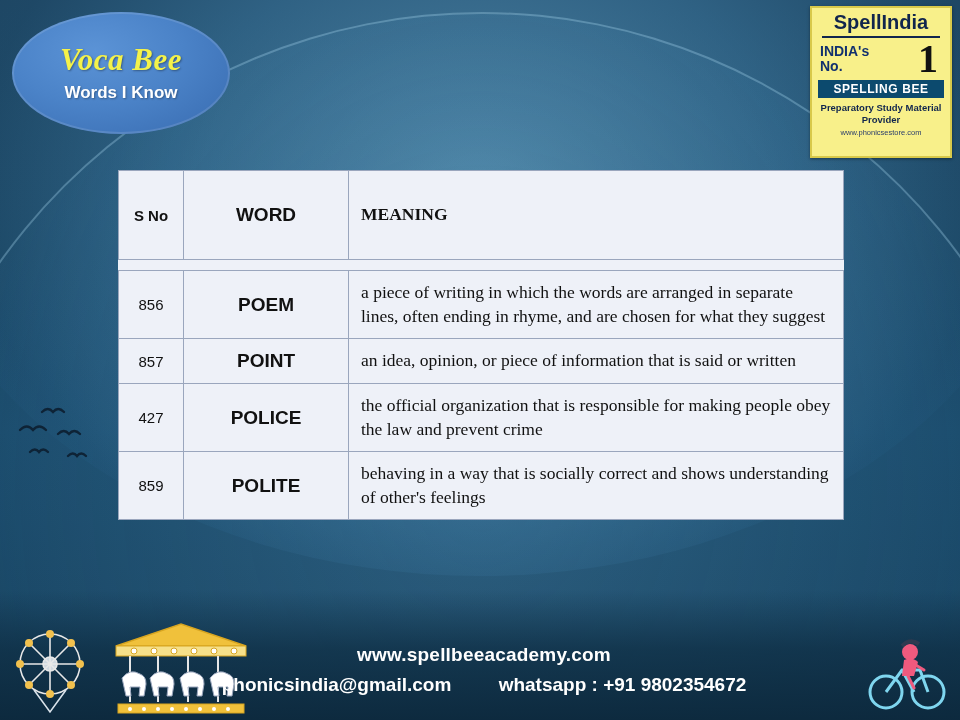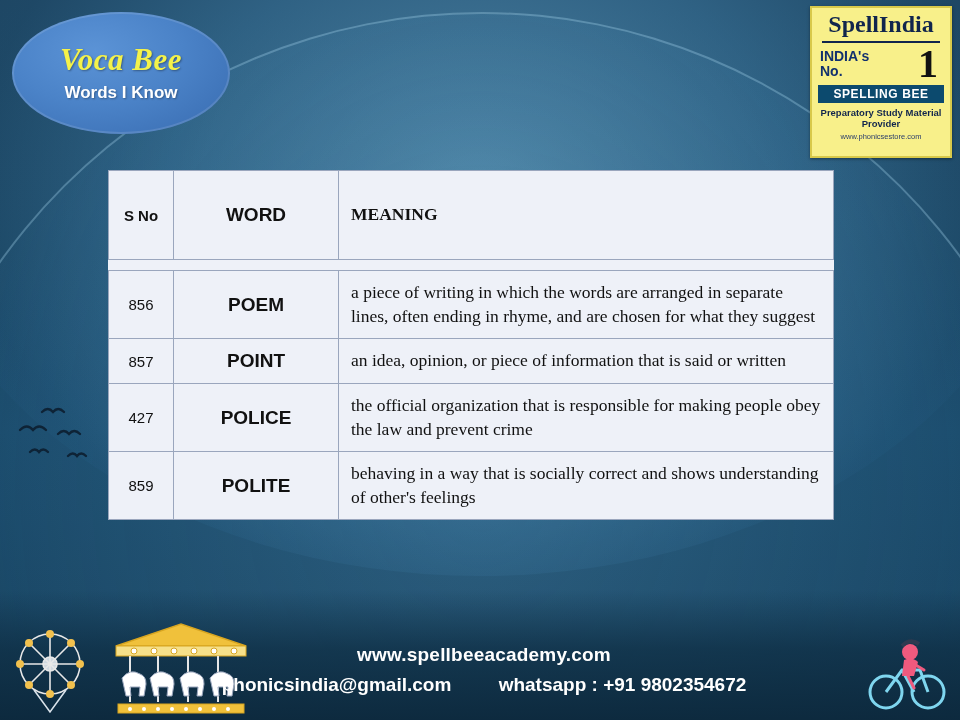--- a/index.html
+++ b/index.html
@@ -93,22 +93,22 @@
     width: 142px;
     height: 152px;
     background: #f8f08a;
     border: 2px solid #d8c94a;
     box-shadow: 0 1px 3px rgba(0,0,0,0.4);
     text-align: center;
     padding-top: 3px;
     box-sizing: border-box;
   }
   .badge-title {
-    font-family: Liberation Serif, serif;
-    font-size: 24px;
+    font-family: Liberation Sans, sans-serif;
+    font-size: 20px;
     font-weight: bold;
     color: #11254d;
     line-height: 1.15;
   }
   .badge-rule {
     width: 86%;
     height: 2px;
     background: #11254d;
     margin: 2px auto 2px auto;
   }
@@ -158,21 +158,21 @@
     padding: 2px 4px 0 4px;
   }
   .badge-url {
     font-size: 7.5px;
     color: #2a3d6b;
     padding-top: 2px;
   }
   
   .table-wrap {
     position: absolute;
-    left: 108px;
+    left: 118px;
     top: 170px;
     width: 726px;
   }
   table {
     border-collapse: collapse;
     width: 100%;
     background: #eef1f8;
     table-layout: fixed;
   }
   thead td {

